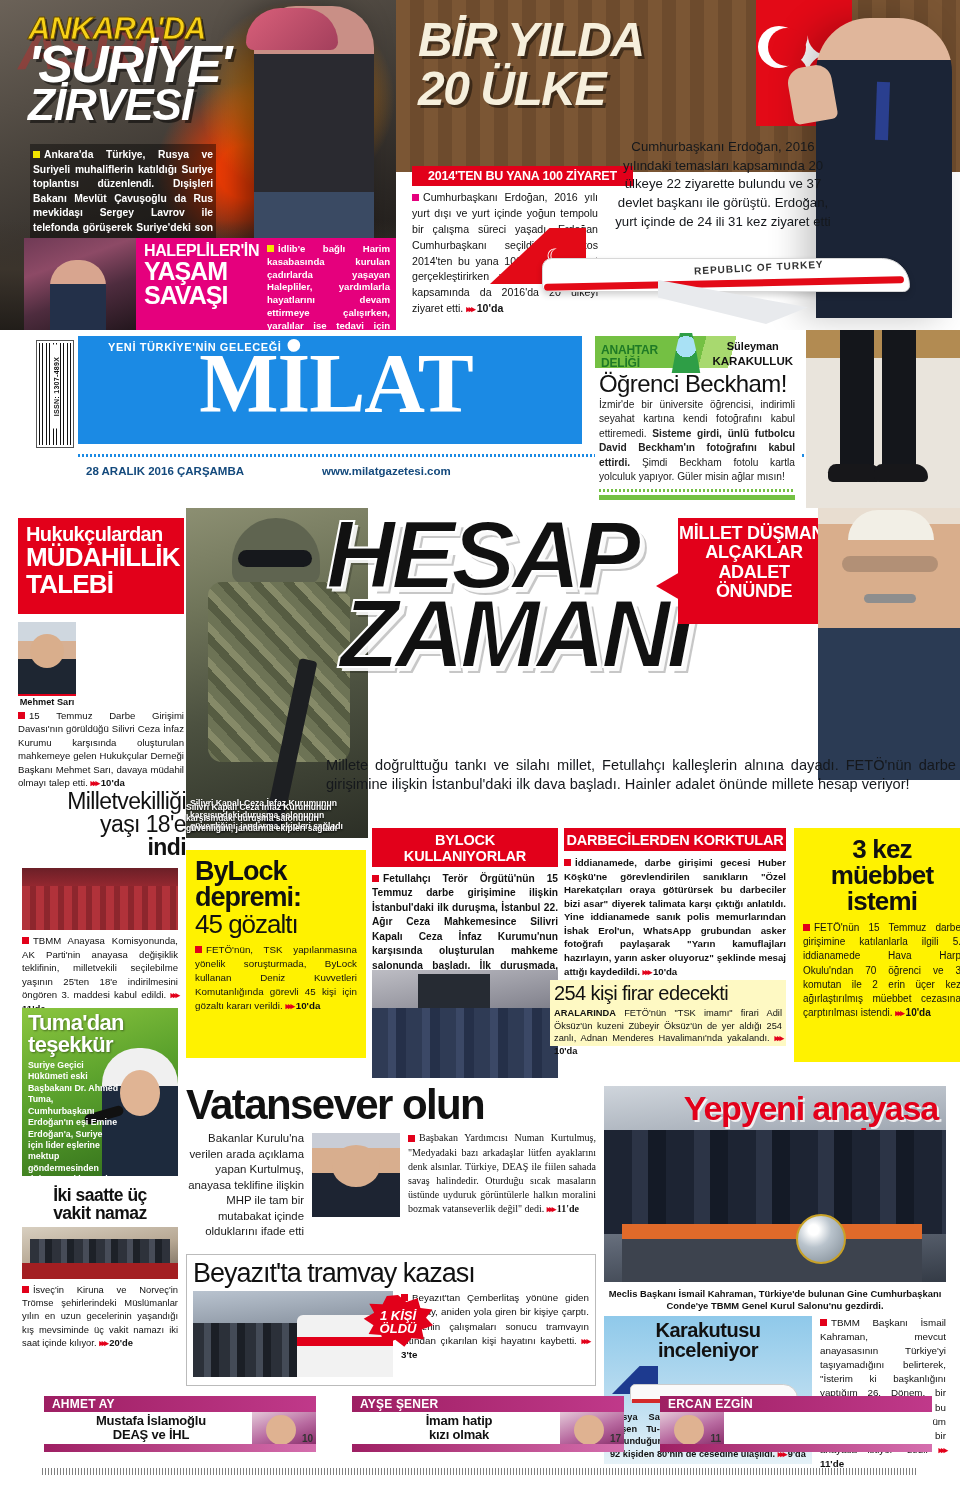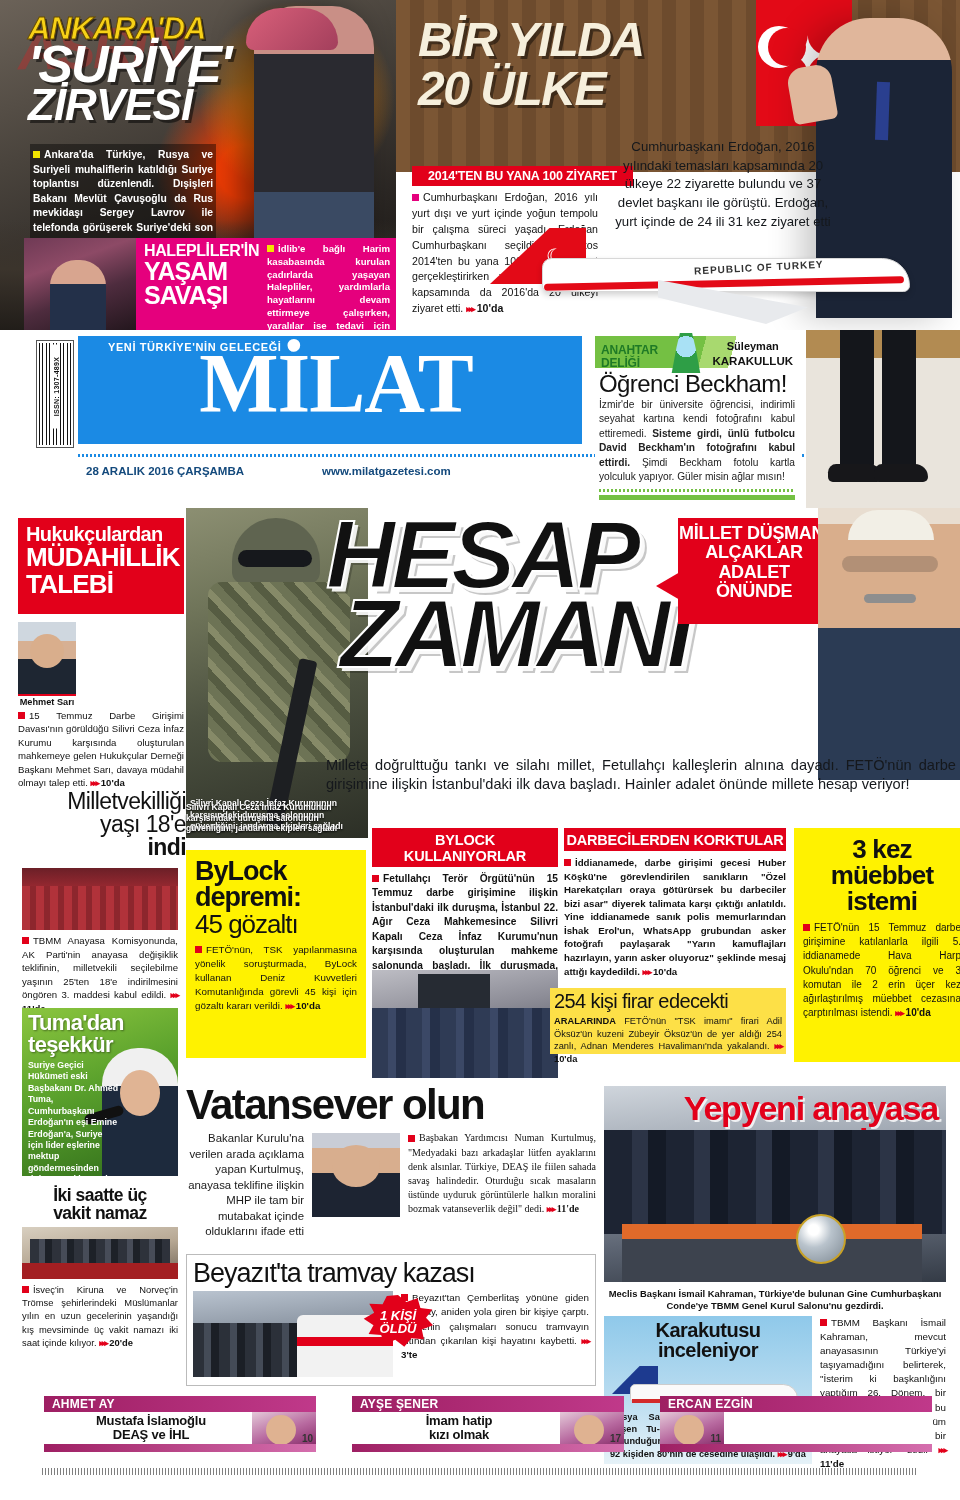--- a/index.html
+++ b/index.html
@@ -404,21 +404,21 @@
   }
   #courtphoto .row{ position:absolute; bottom:0; left:0; width:100%; height:70px;
     background:repeating-linear-gradient(90deg,#2f3b55 0 16px,#3b4866 16px 24px,#253049 24px 34px);}
   #courtphoto .door{ position:absolute; left:46px; top:4px; width:72px; height:46px; background:#262b33;}
 
   #darbecol{ position:absolute; left:564px; top:0; width:222px; }
   #darbecol p{ margin-top:5px; font-size:9.7px; font-weight:bold; line-height:1.4; text-align:justify;}
 
   #firar{
     position:absolute; left:550px; top:152px; width:236px; height:66px;
-    background:#fde047; padding:2px 4px;margin-top:8px;
+    background:#fef9c3; padding:2px 4px;
   }
   #firar h4{ font-size:20px; font-weight:normal; letter-spacing:-.6px; line-height:1.1;}
   #firar p{ margin-top:3px; font-size:9.3px; line-height:1.36; text-align:justify;}
   #firar p b{ font-weight:bold;}
 
   #muebbet{
     position:absolute; left:794px; top:0; width:176px; height:234px;
     background:#fff200; padding:8px 9px;
   }
   #muebbet h3{ font-size:26px; font-weight:bold; line-height:1.0; letter-spacing:-.8px; text-align:center;}

